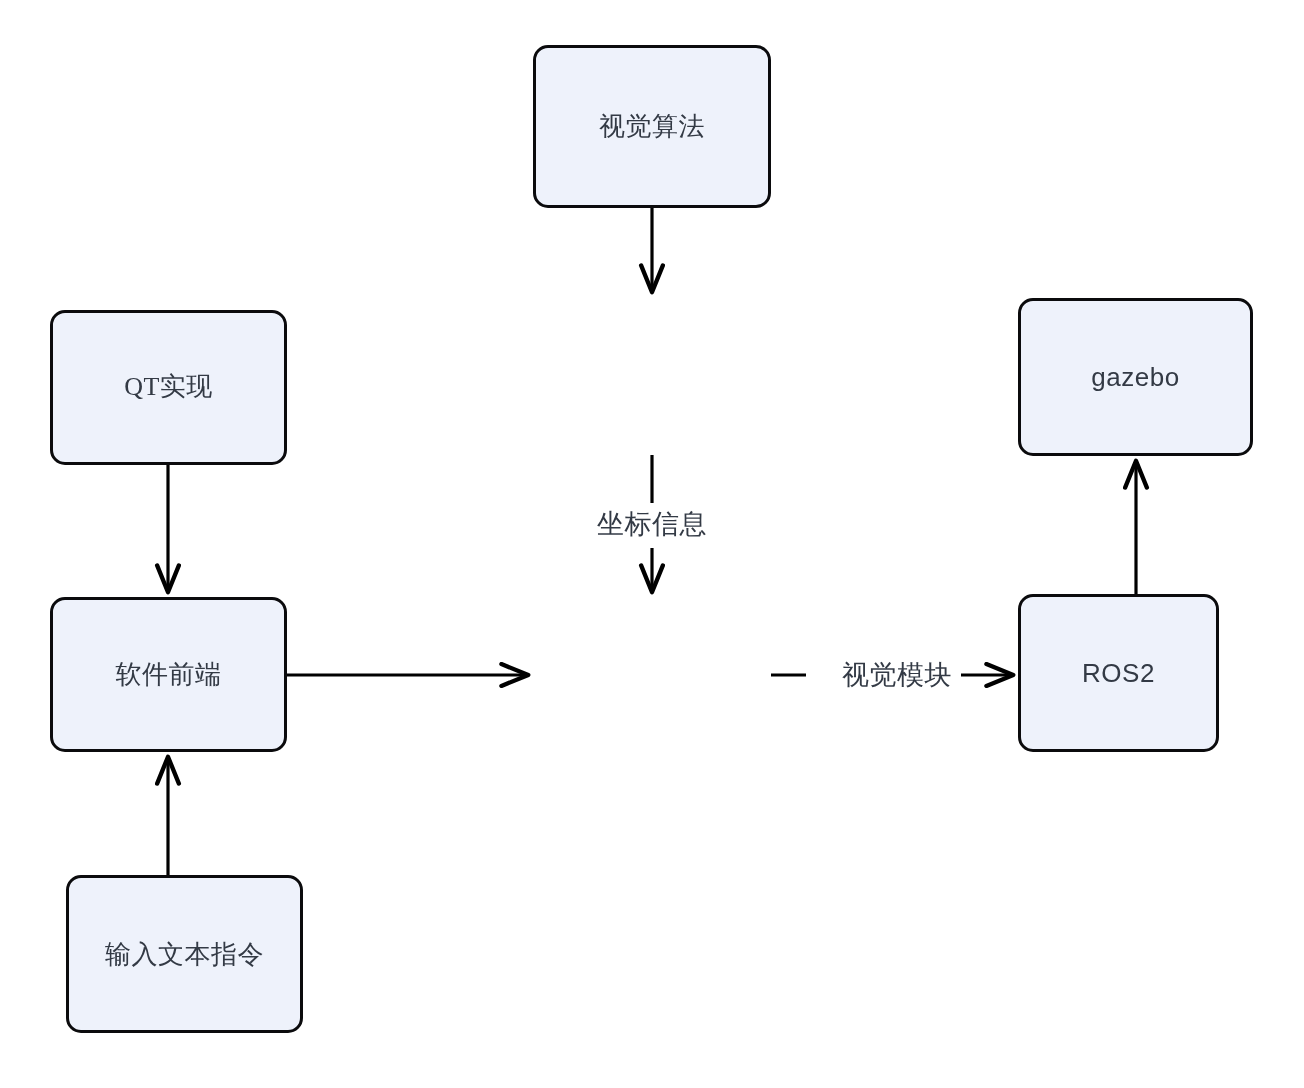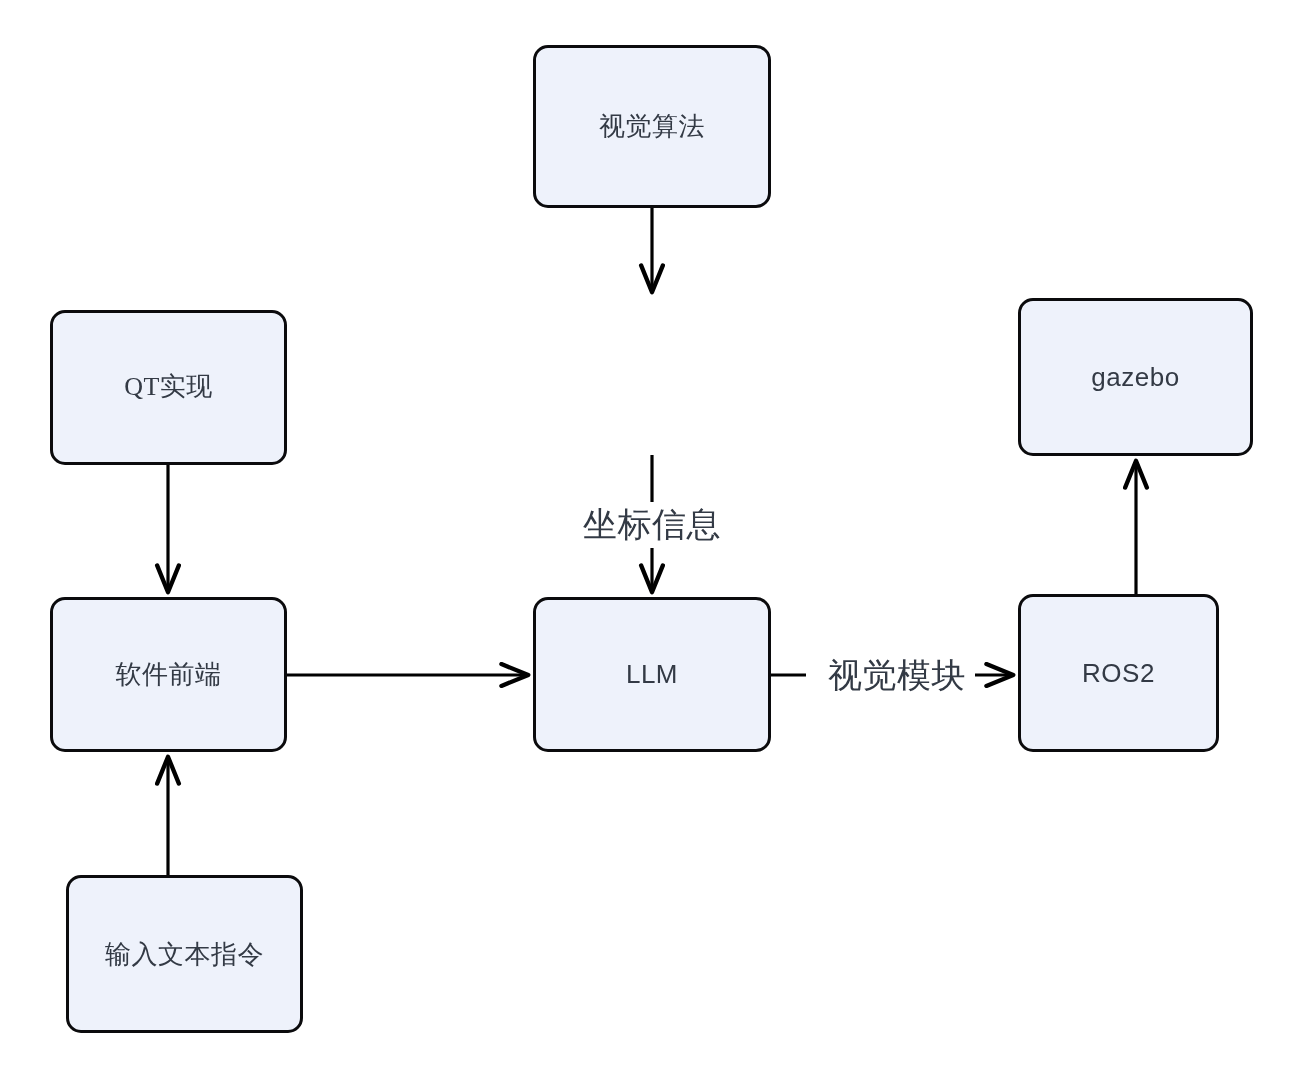--- a/index.html
+++ b/index.html
@@ -43,21 +43,21 @@
   }
   .node-label {
     display: block;
     padding: 0 10px;
     white-space: nowrap;
   }
   .edge-label {
     position: absolute;
     background: #ffffff;
     color: #333a45;
-    font-size: 34px;
+    font-size: 27px;
     line-height: 1;
     letter-spacing: 0.5px;
     white-space: nowrap;
     padding: 5px 9px;
     transform: translate(-50%, -50%);
     text-align: left;
   }
   
   #node-vision-algo    { left: 533px; top: 45px;  width: 238px; height: 163px; }
   #node-vision-module  { left: 533px; top: 297px; width: 238px; height: 158px; }
@@ -112,23 +112,20 @@
   </div>
 
   <div class="node" id="node-frontend">
     <span class="node-label">软件前端</span>
   </div>
 
   <div class="node" id="node-gazebo">
     <span class="node-label">gazebo</span>
   </div>
 
-  <div class="node" id="node-llm">
-    <span class="node-label">LLM</span>
-  </div>
 
   <div class="node" id="node-ros2">
     <span class="node-label">ROS2</span>
   </div>
 
   <div class="node" id="node-input-text">
     <span class="node-label">输入文本指令</span>
   </div>
 
   <div class="edge-label" id="label-coord">坐标信息</div>

